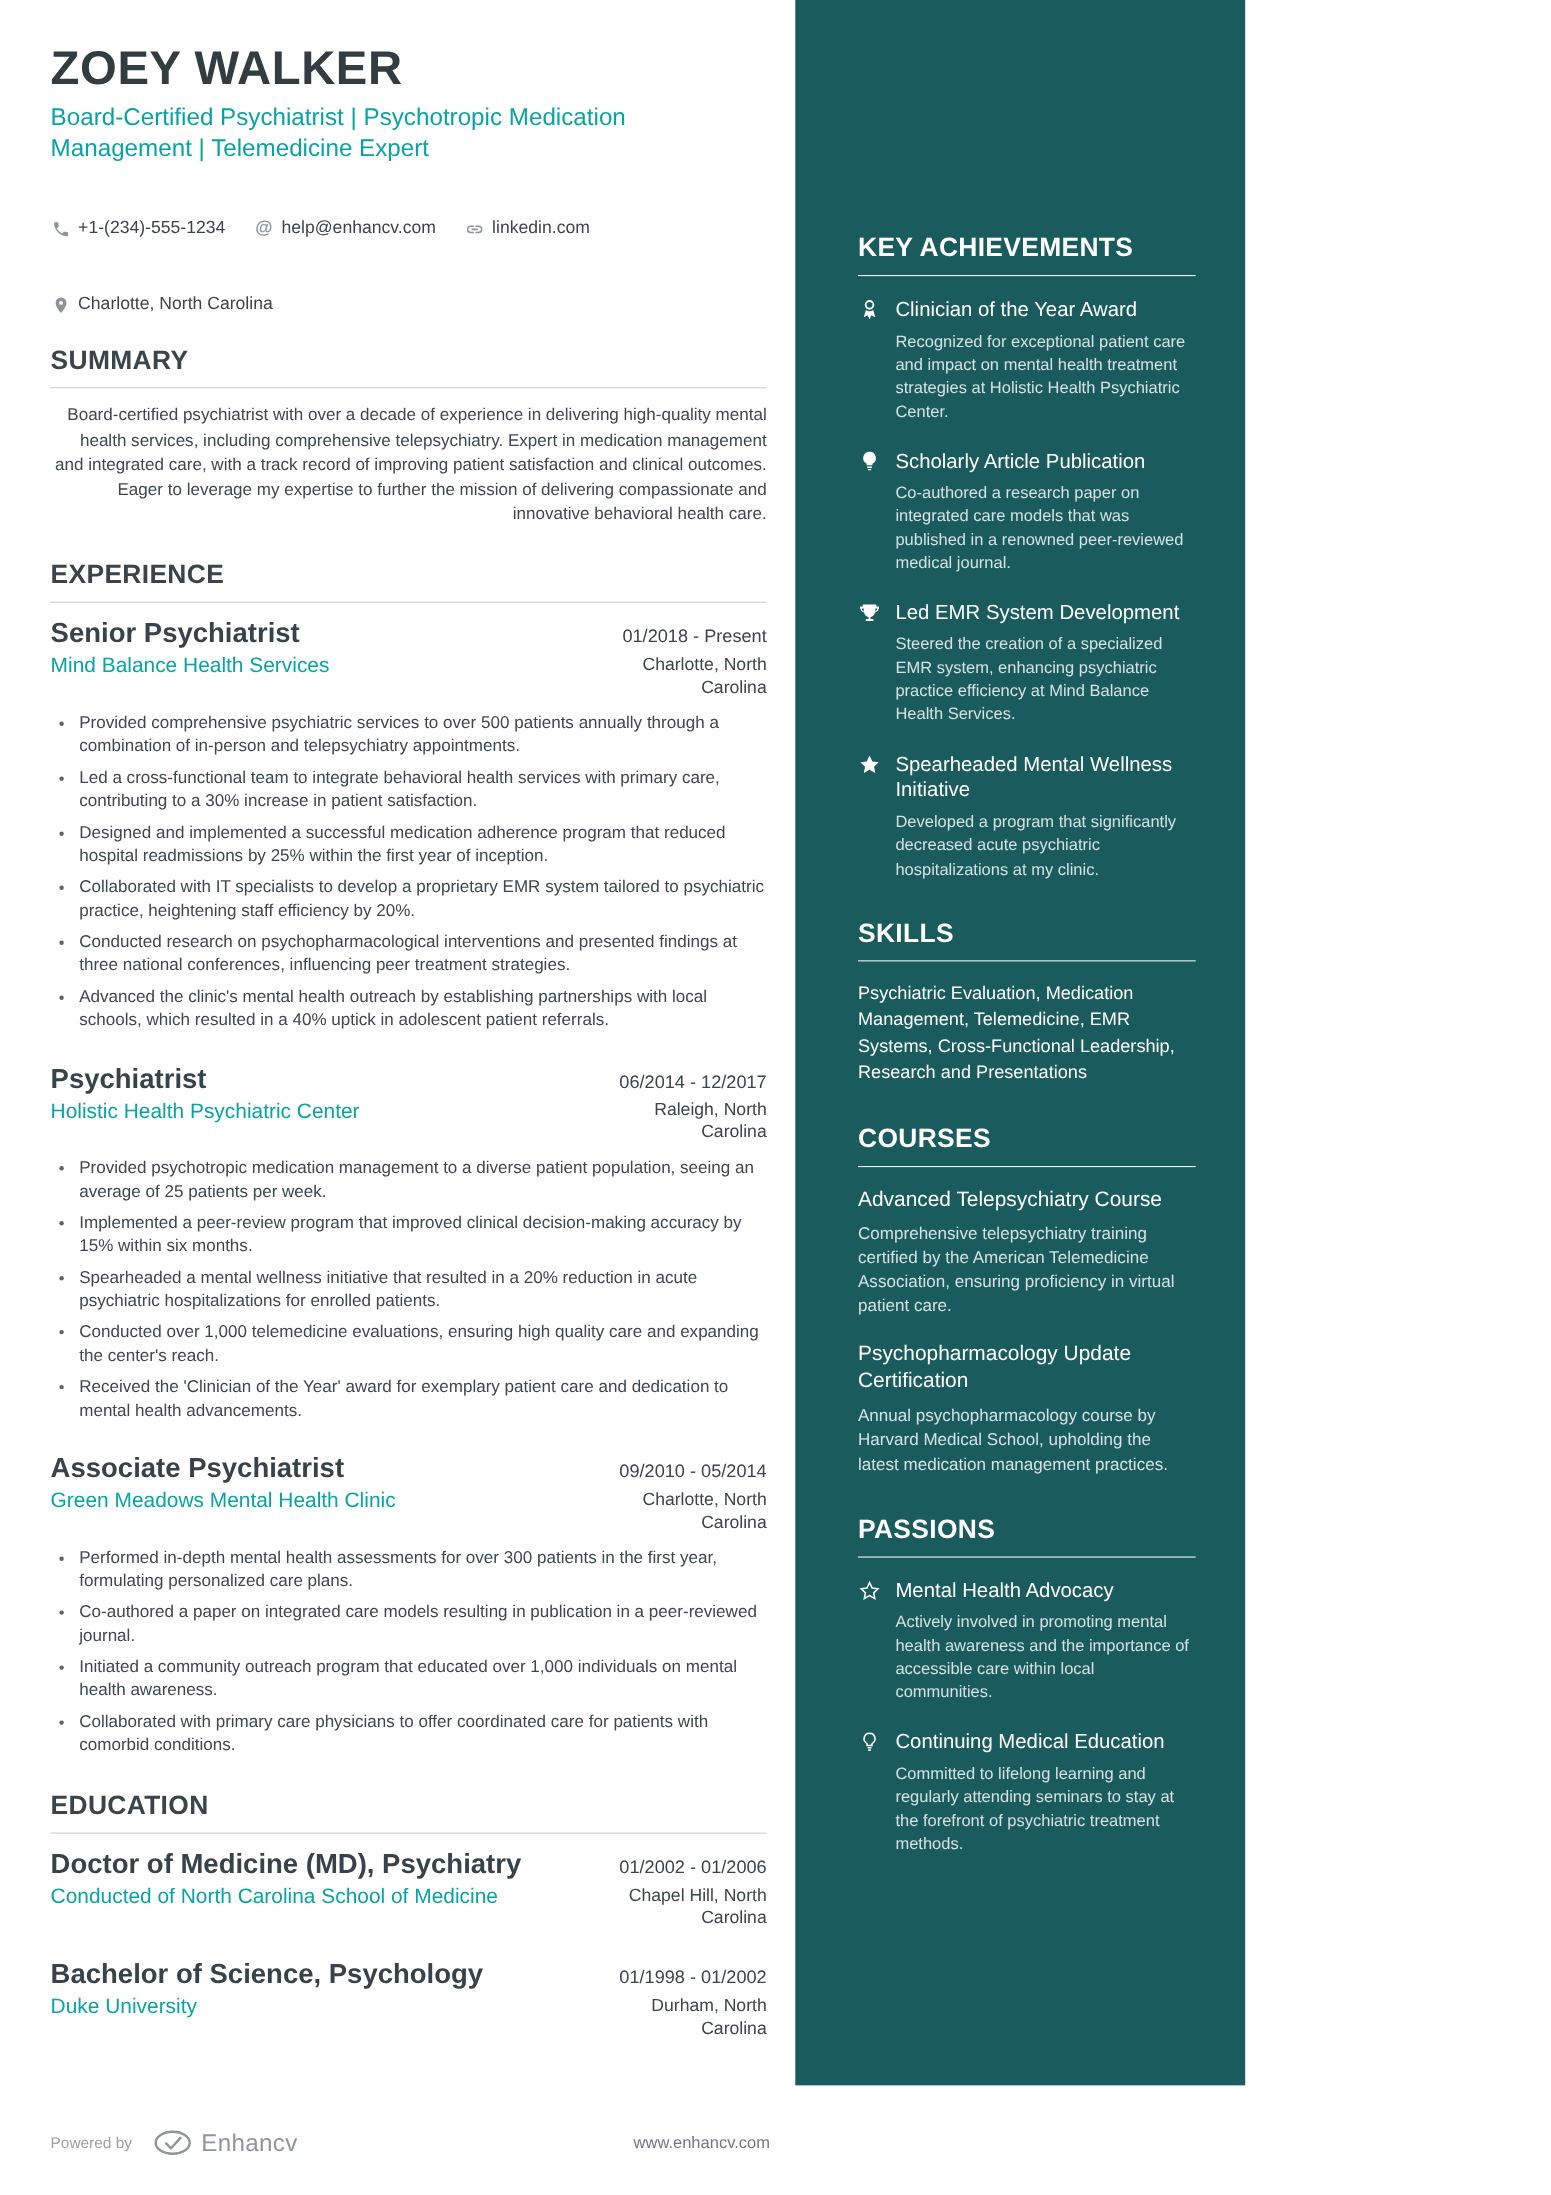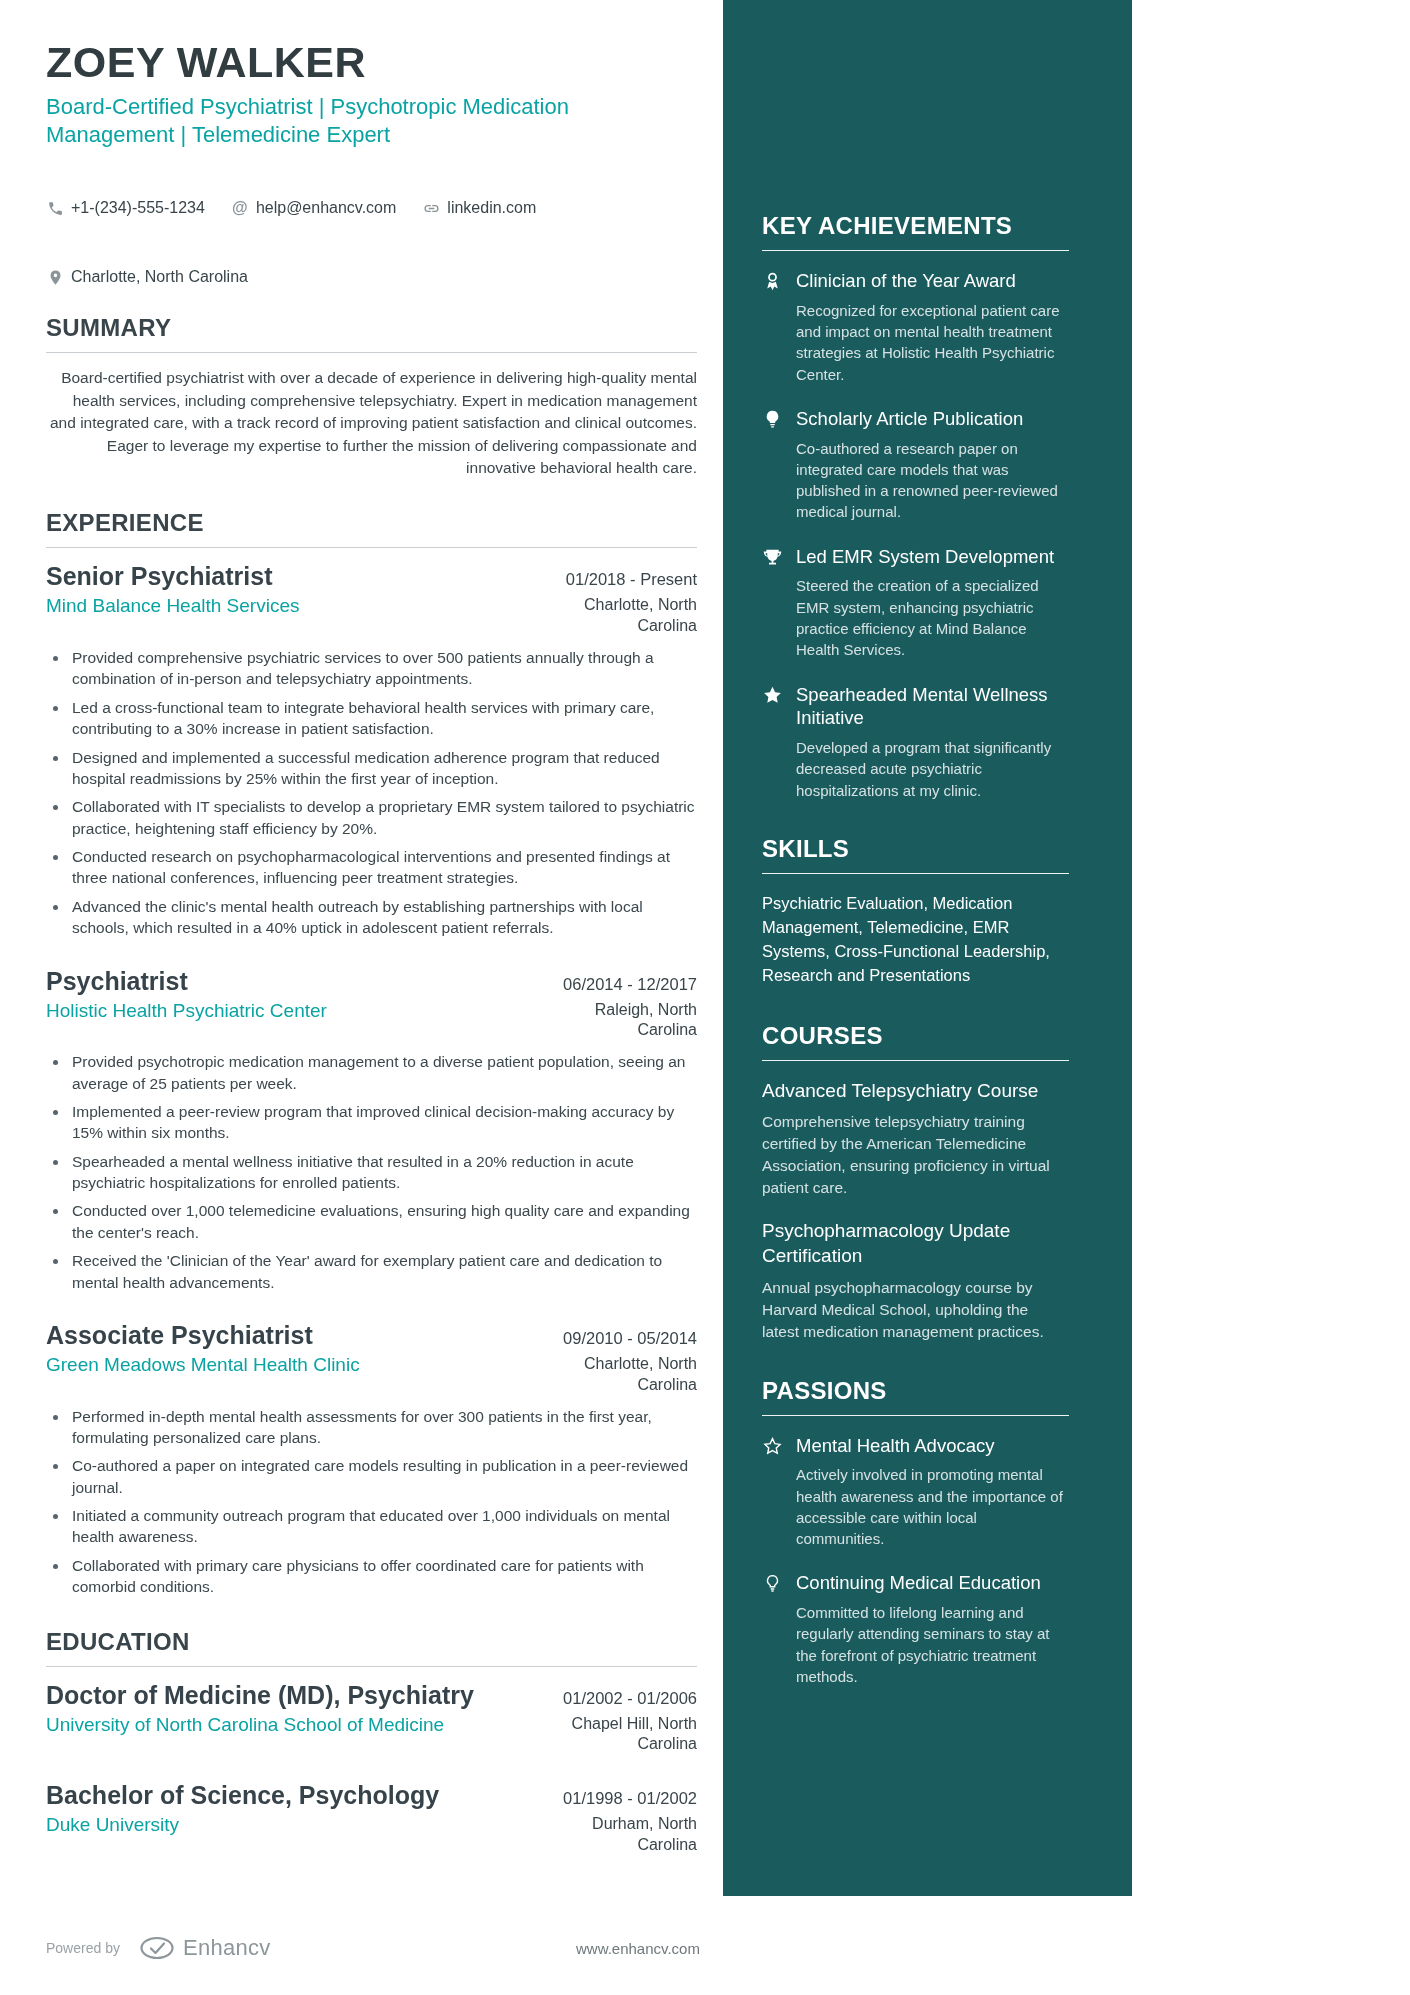--- a/index.html
+++ b/index.html
@@ -27,21 +27,21 @@
   .jcompany{font-size:19px;font-weight:500;color:#0aa3a3;}
   .jloc{font-size:16px;text-align:right;max-width:160px;line-height:1.3;color:#39454a;}
   ul.bullets{margin:10px 0 0;padding-left:23px;}
   ul.bullets li{font-size:15.5px;line-height:1.38;margin-bottom:7px;padding-left:3px;color:#3c484d;}
   ul.bullets li::marker{color:#59646a;}
 
   .edu{margin-top:14px;}
   .edu + .edu{margin-top:26px;}
 
   
-  .sidebar{flex:1;background:#1a5b5e;color:#ffffff;box-sizing:border-box;padding:0 0 40px 39px;}
+  .sidebar{flex:1;background:#1a5b5e;color:#ffffff;box-sizing:border-box;padding:0 0 40px 57px;}
   .sidebar-inner{width:307px;padding-top:212px;}
   .side-sec{margin-top:34px;}
   .side-sec.first{margin-top:0;}
   h2.side{margin:0 0 18px;font-size:24px;font-weight:600;letter-spacing:.3px;color:#ffffff;border-bottom:1px solid #eef3f3;padding-bottom:10px;}
   .ach{display:flex;gap:12px;margin-bottom:22px;}
   .ach-icon{flex:0 0 22px;padding-top:2px;}
   .ach-body{flex:1;}
   .ach-title{font-size:18.5px;line-height:1.28;margin-bottom:7px;color:#ffffff;}
   .ach-desc{font-size:15px;line-height:1.42;color:rgba(255,255,255,.82);}
   .skills-text{font-size:16.5px;line-height:1.45;color:#ffffff;}
@@ -167,21 +167,21 @@
 
     <section class="main-sec">
       <h2 class="sec">EDUCATION</h2>
 
       <div class="edu">
         <div class="jrow1">
           <div class="jtitle">Doctor of Medicine (MD), Psychiatry</div>
           <div class="jdates">01/2002 - 01/2006</div>
         </div>
         <div class="jrow2">
-          <div class="jcompany">University of North Carolina School of Medicine</div>
+          <div class="jcompany">Conducted of North Carolina School of Medicine</div>
           <div class="jloc">Chapel Hill, North Carolina</div>
         </div>
       </div>
 
       <div class="edu">
         <div class="jrow1">
           <div class="jtitle">Bachelor of Science, Psychology</div>
           <div class="jdates">01/1998 - 01/2002</div>
         </div>
         <div class="jrow2">

